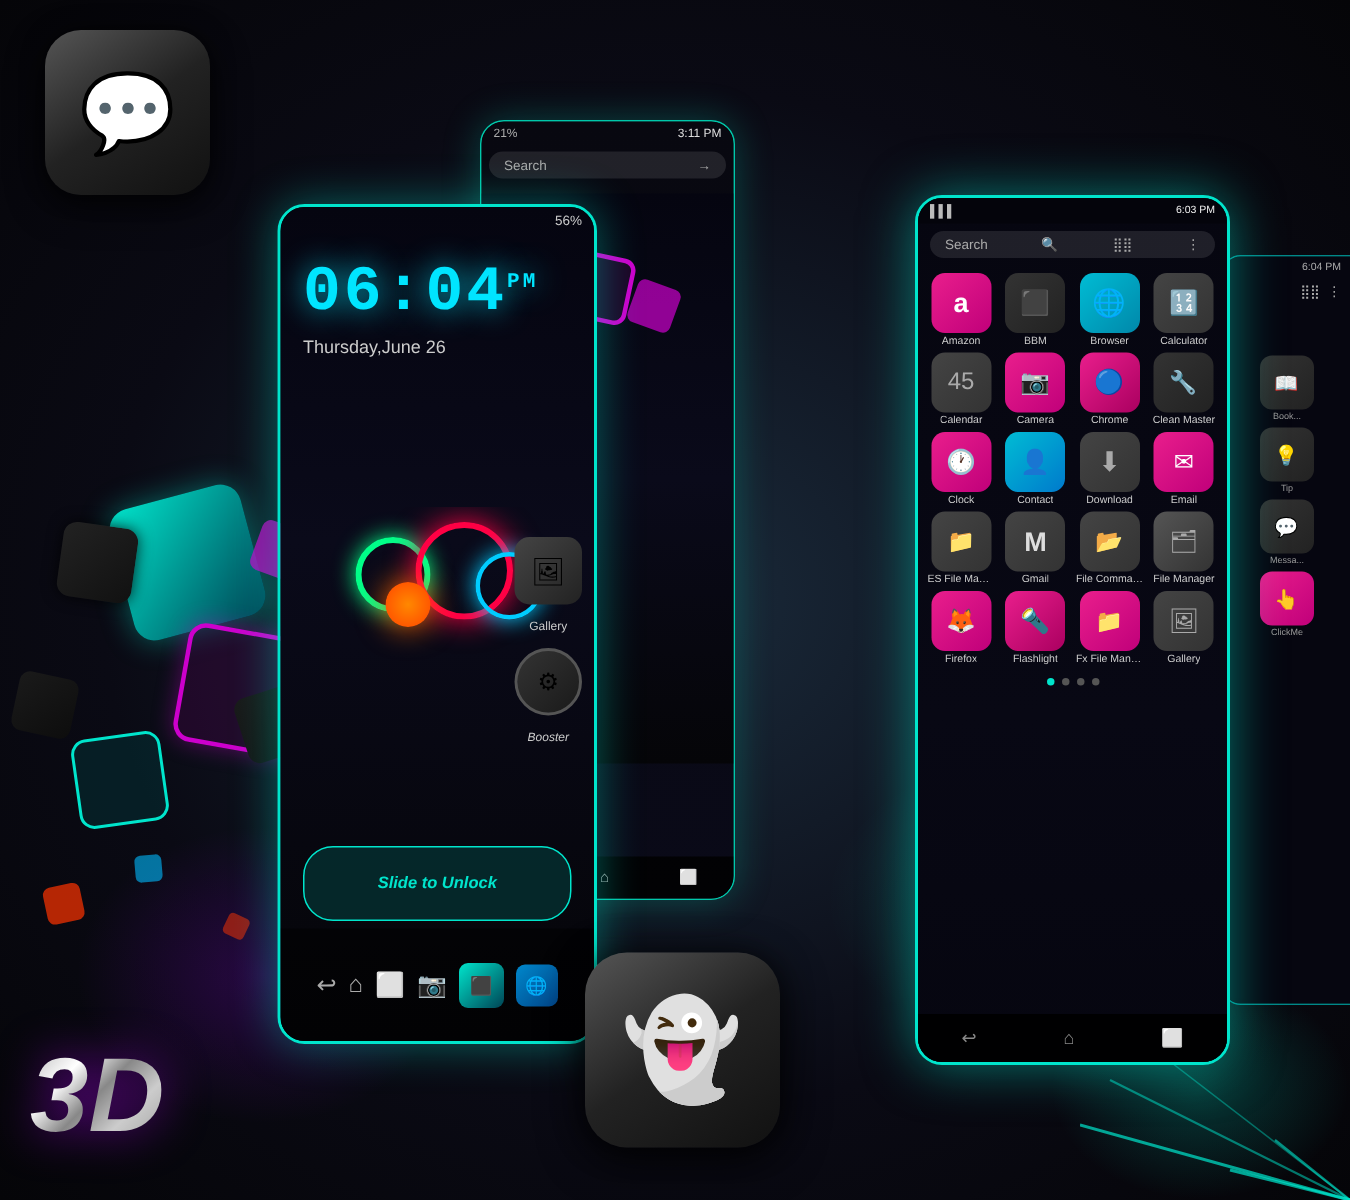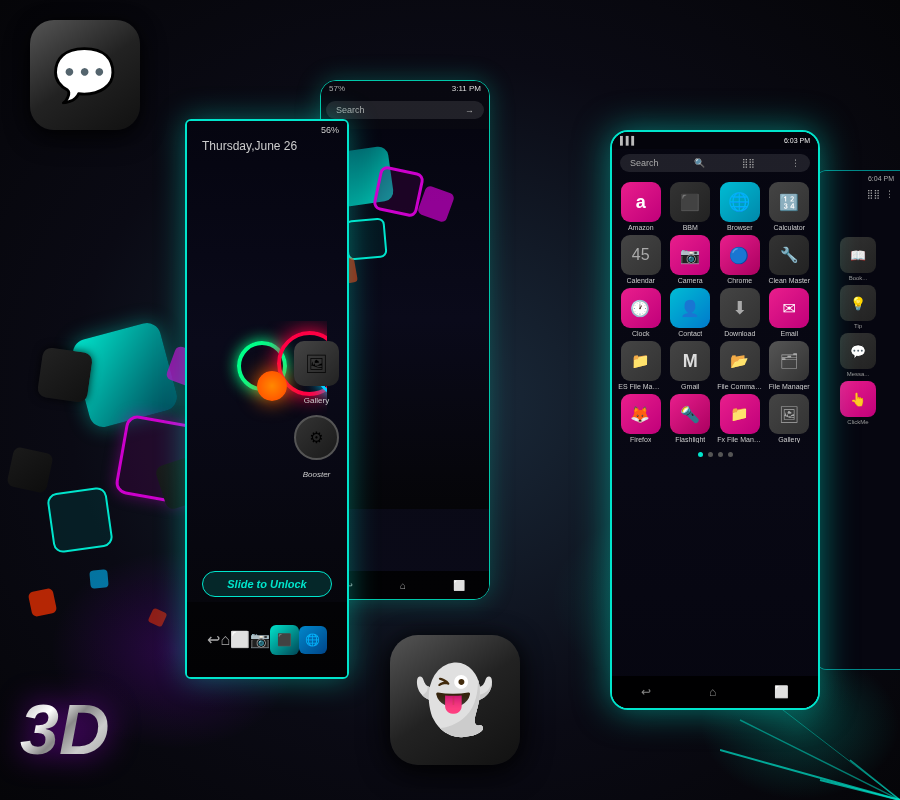--- a/index.html
+++ b/index.html
@@ -38,25 +38,25 @@
       width: 250px;
       height: 200px;
       background: radial-gradient(ellipse, rgba(160,0,255,0.2) 0%, transparent 70%);
       pointer-events: none;
     }
 
     
     .phone-left {
       position: absolute;
       left: 185px;
-      top: 119px;
-      width: 164px;
+      top: 136px;
+      width: 213px;
       height: 560px;
       background: linear-gradient(180deg, #0a0a14 0%, #0d0d20 100%);
-      border-radius: 6px;
+      border-radius: 18px;
       border: 2px solid #00e5cc;
       box-shadow: 0 0 30px rgba(0,229,204,0.4), inset 0 0 20px rgba(0,0,0,0.8);
       overflow: hidden;
       z-index: 10;
     }
     .phone-left-screen {
       width: 100%;
       height: 100%;
       background: linear-gradient(180deg, #050510 0%, #0a0a1a 40%, #050508 100%);
       position: relative;
@@ -92,21 +92,21 @@
       font-size: 12px;
     }
     .lock-slide {
       position: absolute;
       bottom: 80px;
       left: 15px;
       right: 15px;
       background: rgba(0,229,204,0.15);
       border: 1px solid #00e5cc;
       border-radius: 20px;
-      padding: 6px 15px;
+      padding: 18px 15px;
       color: #00e5cc;
       font-size: 11px;
       font-style: italic;
       font-weight: bold;
       text-align: center;
     }
     .lock-bottom {
       position: absolute;
       bottom: 0;
       left: 0;
@@ -414,20 +414,23 @@
 
 <div class="floating-wechat">
   <span style="font-size:52px;">💬</span>
 </div>
 
 <div class="phone-left">
   <div class="phone-left-screen">
     <div class="lock-status-bar">
       <span>56%</span>
     </div>
+    <div class="lock-time">
+      <span>06:04</span><span class="lock-ampm">PM</span>
+    </div>
     <div class="lock-date">Thursday,June 26</div>
 
     <div style="position:absolute;top:200px;left:20px;right:20px;height:180px;overflow:hidden;">
       <div style="position:absolute;top:20px;left:30px;width:50px;height:50px;border:4px solid #00ff88;border-radius:50%;box-shadow:0 0 15px #00ff88;"></div>
       <div style="position:absolute;top:10px;left:70px;width:65px;height:65px;border:4px solid #ff0044;border-radius:50%;box-shadow:0 0 20px #ff0044;"></div>
       <div style="position:absolute;top:30px;left:110px;width:45px;height:45px;border:3px solid #00ccff;border-radius:50%;box-shadow:0 0 15px #00ccff;"></div>
       <div style="position:absolute;top:50px;left:50px;width:30px;height:30px;background:radial-gradient(circle,#ff8800,#ff4400);border-radius:50%;box-shadow:0 0 20px #ff6600;"></div>
     </div>
 
     <div style="position:absolute;right:8px;top:220px;display:flex;flex-direction:column;gap:10px;align-items:center;">
@@ -446,21 +449,21 @@
       <span style="font-size:16px;">📷</span>
       <div style="width:30px;height:30px;background:linear-gradient(135deg,#00e5cc,#004455);border-radius:6px;display:flex;align-items:center;justify-content:center;font-size:12px;">⬛</div>
       <div style="width:28px;height:28px;background:linear-gradient(135deg,#0088cc,#004488);border-radius:6px;display:flex;align-items:center;justify-content:center;font-size:12px;">🌐</div>
     </div>
   </div>
 </div>
 
 <div class="phone-middle">
   <div class="phone-middle-screen">
     <div class="mid-status">
-      <span>57%</span>
+      <span>21%</span>
       <span class="mid-time">3:11 PM</span>
     </div>
     <div class="mid-content">
       <div class="mid-search">
         <span>Search</span>
         <span>→</span>
       </div>
     </div>
 
     <div style="padding:5px;position:relative;height:380px;background:linear-gradient(180deg,#050510,#0a0a1a,#050508);overflow:hidden;">

